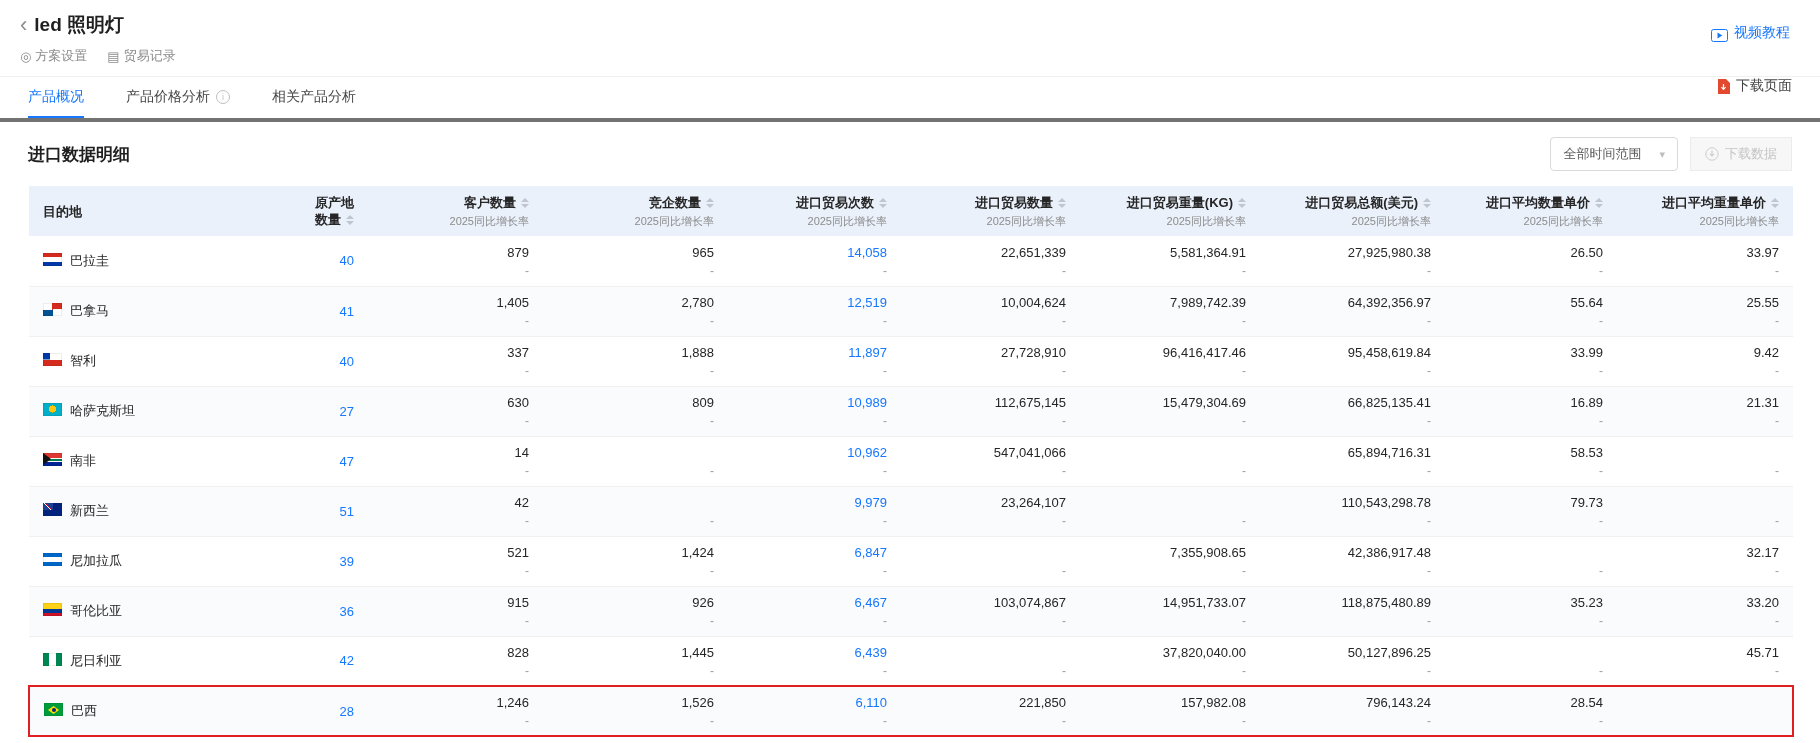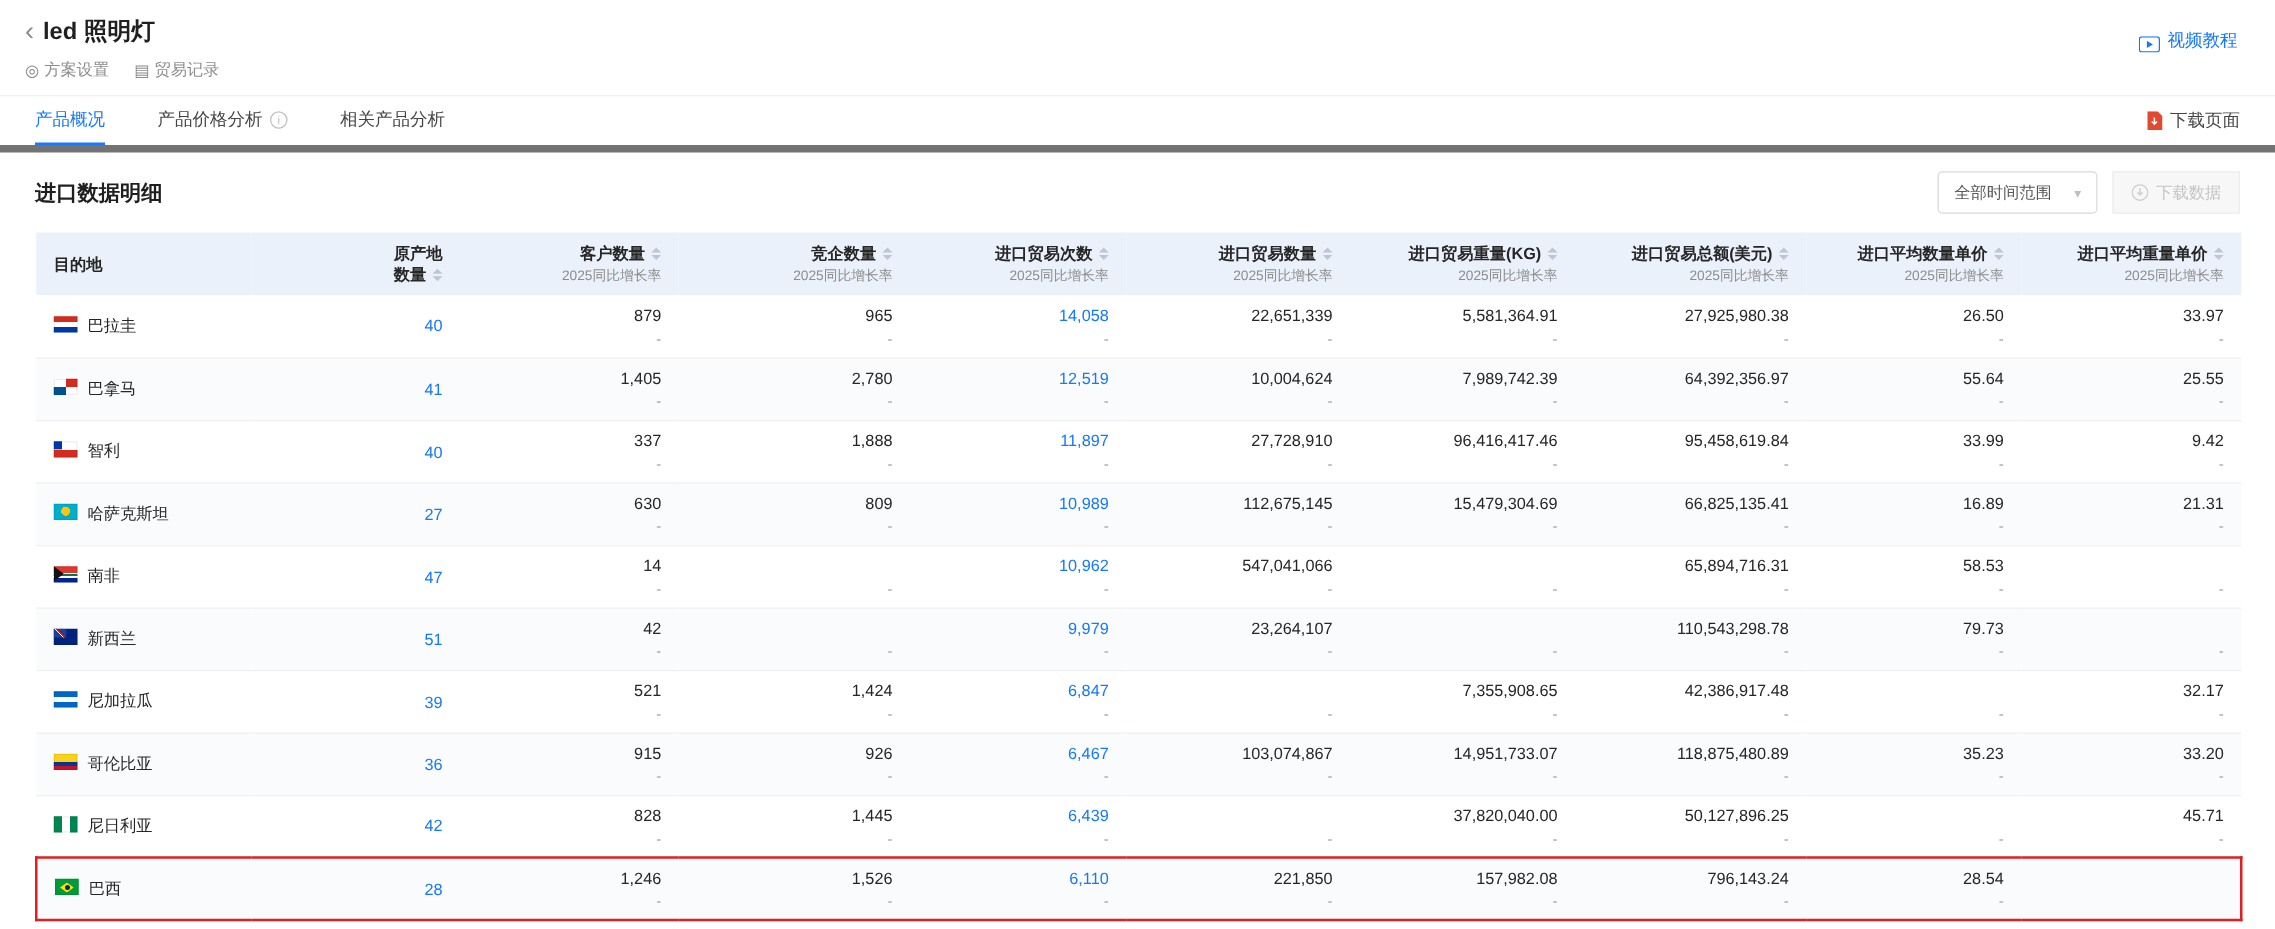--- a/index.html
+++ b/index.html
@@ -19,21 +19,21 @@
 .tabs-block{padding-top:10px}
 .main-tabs{display:flex;gap:30px;font-size:15px;color:#454545}
 .main-tab{padding-bottom:8px;cursor:pointer;border-bottom:3px solid transparent}
 .main-tab.active{color:#1f1f1f;font-weight:600;border-bottom-color:var(--accent)}
 .sub-tabs{display:flex;gap:30px;font-size:14px;color:#454545;margin-top:5px}
 .sub-tab{padding-bottom:6px;cursor:pointer;border-bottom:2px solid transparent}
 .sub-tab.active{color:var(--accent);border-bottom-color:var(--accent)}
 .video-link{position:absolute;right:30px;top:24px;display:flex;align-items:flex-end;gap:6px;color:var(--accent);font-size:14px;cursor:pointer}
 
 
-.page-tabs{display:flex;align-items:center;height:45px;padding:0 28px;border-bottom:6px solid #737373}
+.page-tabs{display:flex;align-items:flex-start;height:45px;padding:0 28px;border-bottom:4px solid #737373}
 .page-tab{display:flex;align-items:center;gap:6px;height:100%;margin-right:42px;font-size:14px;color:#454545;cursor:pointer;border-bottom:2px solid transparent}
 .page-tab.active{color:var(--accent);border-bottom-color:var(--accent);font-weight:500}
 .info-icon{width:14px;height:14px;border:1px solid #bfbfbf;border-radius:50%;color:#bfbfbf;font-size:9px;display:inline-flex;align-items:center;justify-content:center;font-style:normal}
 .download-page{margin-left:auto;margin-right:0;display:flex;align-items:center;gap:6px;font-size:14px;color:#454545;cursor:pointer}
 
 
 .section-bar{display:flex;align-items:center;height:64px;padding:0 28px}
 .section-title{font-size:17px;font-weight:700;color:#1f1f1f}
 .section-actions{margin-left:auto;display:flex;gap:12px;align-items:center}
 .time-filter{display:flex;align-items:center;gap:18px;border:1px solid #d9d9d9;border-radius:4px;padding:0 12px;height:34px;font-size:13px;color:#595959;cursor:pointer;background:#fff}

